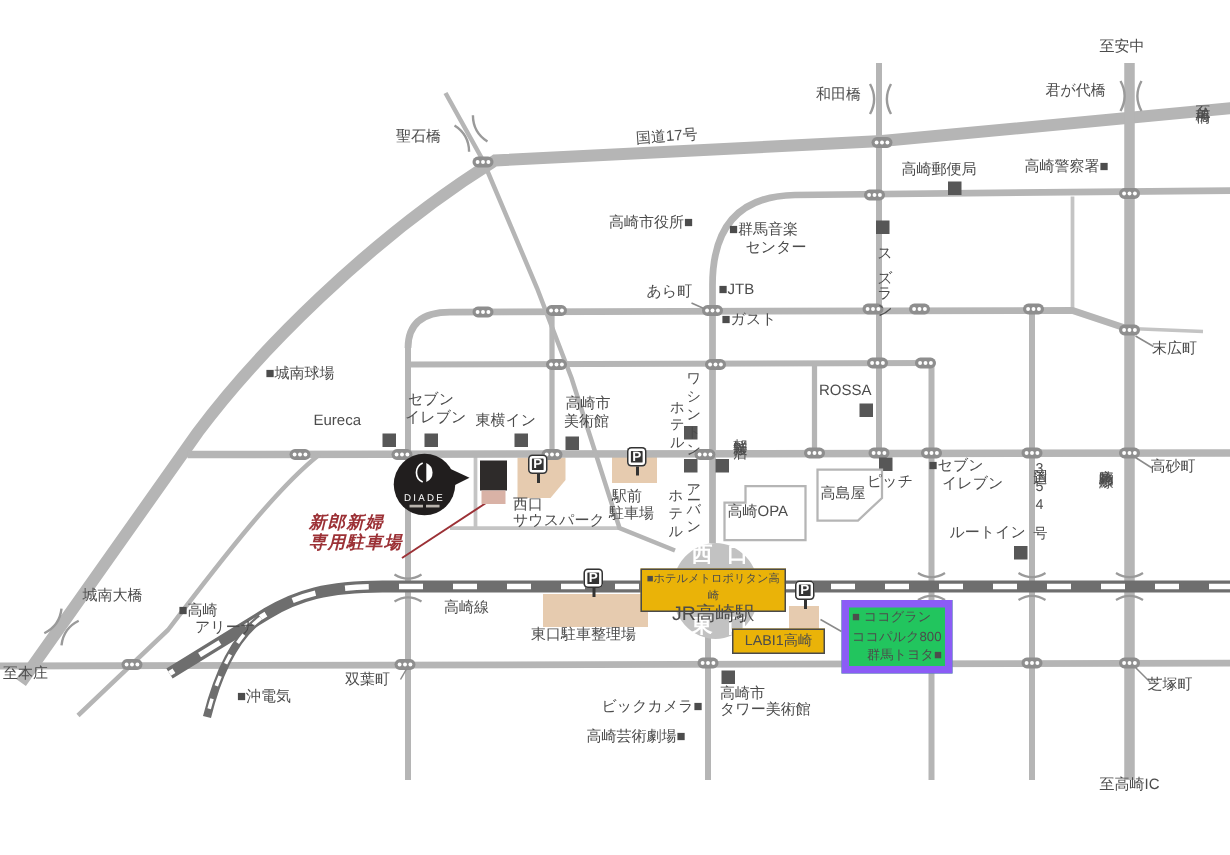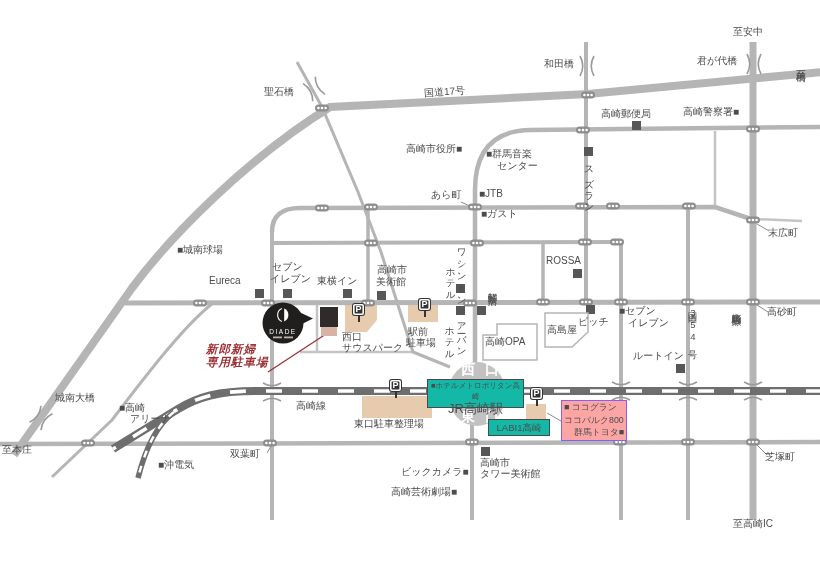--- a/index.html
+++ b/index.html
@@ -4,22 +4,22 @@
 <style>
   html,body{margin:0;padding:0;background:#fff;}
   #map{position:relative;width:820px;height:570px;background:#fff;overflow:hidden;
        font-family:"Liberation Sans",sans-serif;}
   #map svg{position:absolute;left:0;top:0;}
   .lbl{position:absolute;font-size:10px;line-height:11.5px;color:#4c4c4c;white-space:nowrap;z-index:6;}
   .v{writing-mode:vertical-rl;text-orientation:upright;letter-spacing:1px;}
   .sm{font-size:9.5px;}
   .red{color:#9c3136;font-weight:bold;font-size:11.5px;line-height:13px;letter-spacing:1px;font-style:italic;}
   .white{color:#fff;font-weight:bold;letter-spacing:3px;font-size:14px;z-index:7;}
-  .boxlbl{position:absolute;background:#14b8a6;border:1.5px solid #4a4a4a;z-index:8;text-align:center;color:#4c4c4c;}
-  .thinbox{position:absolute;background:#fca5a5;border:1px solid #8b5cf6;z-index:8;color:#4c4c4c;}
+  .boxlbl{position:absolute;background:#eab308;border:1.5px solid #4a4a4a;z-index:8;text-align:center;color:#4c4c4c;}
+  .thinbox{position:absolute;background:#22c55e;border:5px solid #8b5cf6;z-index:8;color:#4c4c4c;}
   .psign{position:absolute;width:13px;height:13px;background:#333;border-radius:3px;
          box-shadow:inset 0 0 0 1px #333, inset 0 0 0 2.6px #fff;z-index:9;}
   .psign span{position:absolute;left:0;right:0;top:1px;text-align:center;font-size:9px;font-weight:bold;color:#fff;}
   .psign i{position:absolute;left:5.5px;top:12.5px;width:2px;height:6px;background:#333;}
 </style>
 </head>
 <body>
 
 <div id="map">
 

